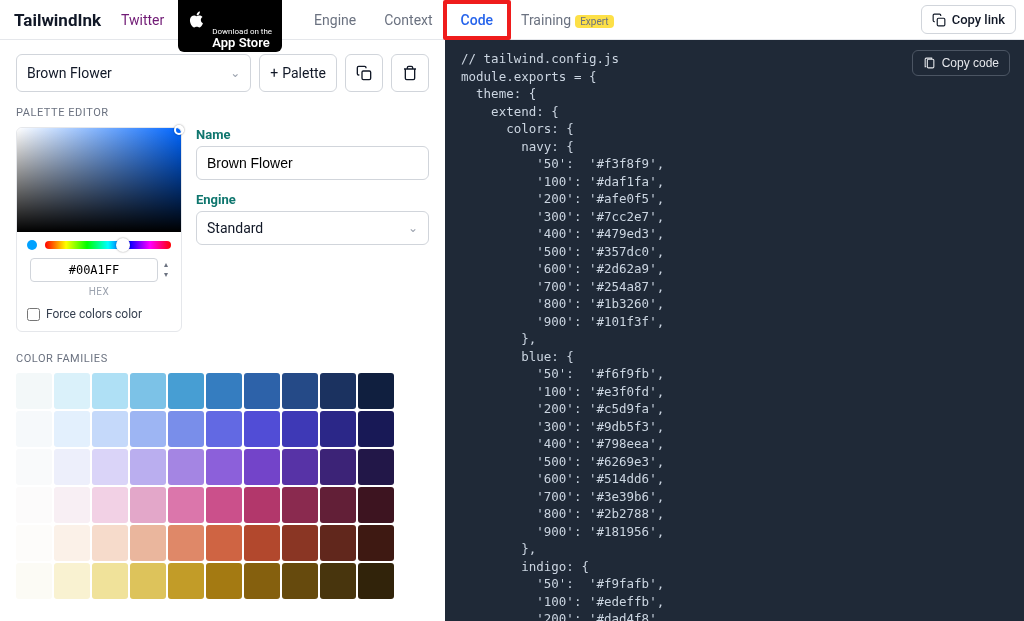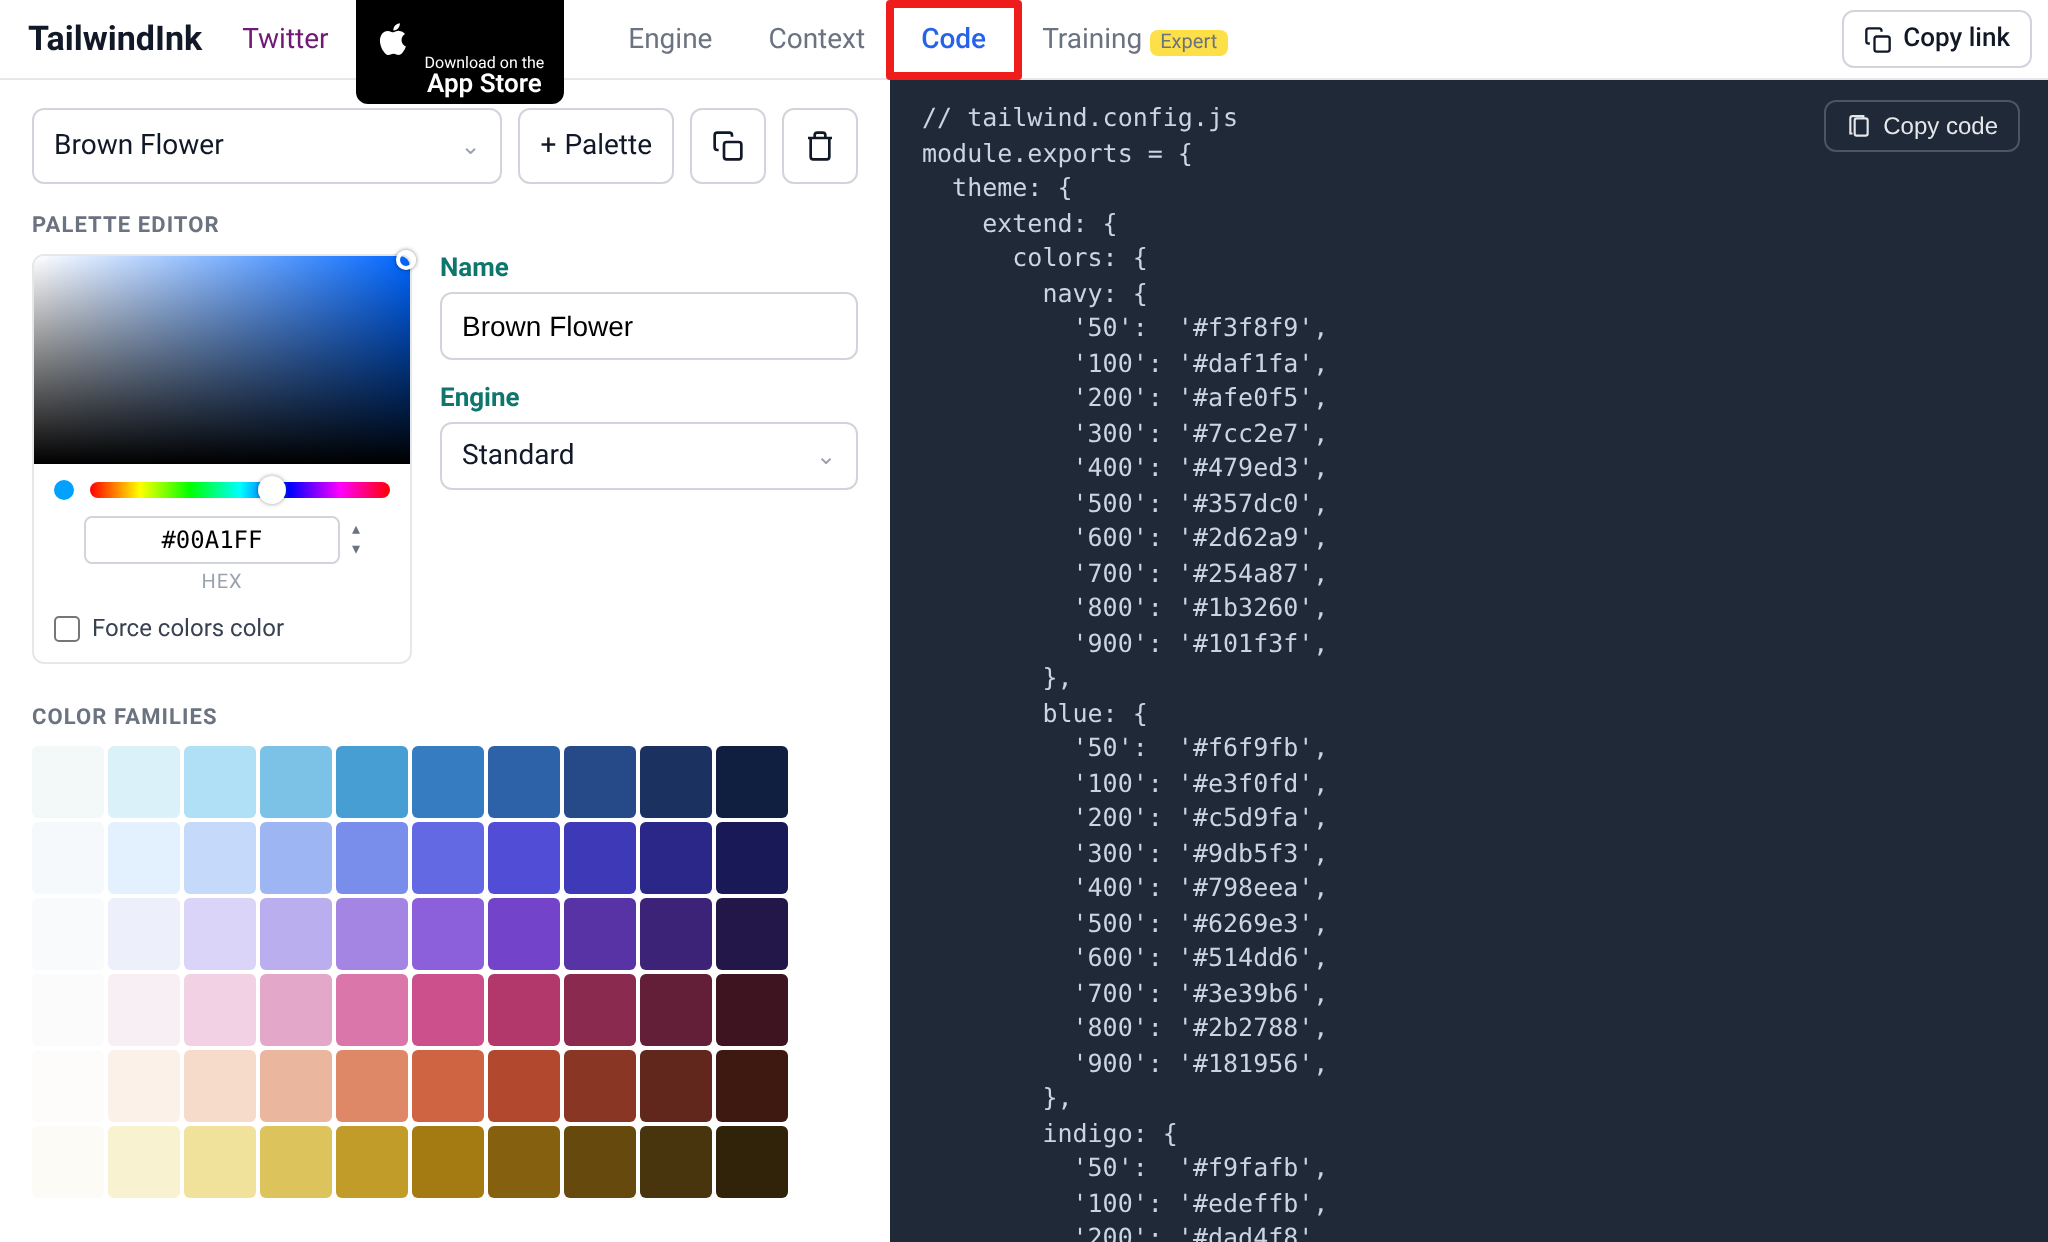--- a/index.html
+++ b/index.html
@@ -1,40 +1,40 @@
 <!DOCTYPE html>
 <html><head>
 <meta charset="utf-8">
 <style>
   * { box-sizing: border-box; margin: 0; padding: 0; }
   body { font-family: -apple-system, BlinkMacSystemFont, "Segoe UI", Roboto, sans-serif; font-size: 14px; color: #111827; background: #fff; width: 1024px; height: 621px; overflow: hidden; }
-  .topbar { display: flex; align-items: center; height: 40px; border-bottom: 1px solid #e5e7eb; padding: 0 8px; gap: 8px; text-align: center; }
+  .topbar { display: flex; align-items: center; height: 40px; border-bottom: 1px solid #e5e7eb; padding: 0 8px; gap: 8px; }
   .logo { font-weight: 700; font-size: 17px; padding: 0 6px; }
   .twitter { font-size: 14px; color: #701a75; padding: 0 6px; cursor: pointer; }
   .figma-btn { background: #4f46e5; color: #fff; border-radius: 6px; padding: 6px 12px; display: flex; align-items: center; gap: 6px; font-size: 13px; font-weight: 500; cursor: pointer; }
   .figma-icon { width: 12px; height: 12px; }
   .appstore { background: #000; color: #fff; border-radius: 6px; padding: 3px 10px; display: flex; align-items: center; gap: 6px; cursor: pointer; line-height: 1; }
   .appstore-text { display: flex; flex-direction: column; font-size: 8px; margin-top: 37px; }
   .appstore-text .big { font-size: 13px; font-weight: 600; }
   .tabs { display: flex; align-items: center; gap: 4px; margin-left: 12px; }
   .tab { padding: 8px 12px; color: #6b7280; font-size: 14px; cursor: pointer; position: relative; }
   .tab.active { color: #2563eb; font-weight: 500; }
   .tab-highlight { position: absolute; inset: -4px -6px; border: 4px solid #ef1c1c; border-radius: 2px; pointer-events: none; }
   .badge { background: #fde047; color: #6b7280; font-size: 10px; padding: 1px 5px; border-radius: 4px; margin-left: 4px; }
   .spacer { flex: 1; }
   .copy-link { border: 1px solid #d1d5db; border-radius: 6px; padding: 6px 10px; display: flex; align-items: center; gap: 6px; font-size: 13px; font-weight: 500; cursor: pointer; background: #fff; }
   .main { display: flex; height: calc(621px - 40px); }
   .left { width: 445px; padding: 14px 16px; overflow-y: auto; }
   .palette-row { display: flex; gap: 8px; margin-bottom: 14px; }
   .palette-select { flex: 1; border: 1px solid #d1d5db; border-radius: 6px; padding: 8px 10px; display: flex; align-items: center; justify-content: space-between; cursor: pointer; font-size: 14px; }
   .icon-btn { border: 1px solid #d1d5db; border-radius: 6px; width: 38px; height: 38px; display: flex; align-items: center; justify-content: center; cursor: pointer; background: #fff; }
   .add-pal { display: flex; align-items: center; gap: 4px; font-size: 14px; padding: 0 10px; border: 1px solid #d1d5db; border-radius: 6px; height: 38px; cursor: pointer; }
-  .section-label { font-size: 11px; font-weight: 700; letter-spacing: 0.05em; color: #6b7280; margin-bottom: 8px; }
+  .section-label { font-size: 11px; font-weight: 400; letter-spacing: 0.05em; color: #6b7280; margin-bottom: 8px; }
   .editor { display: flex; gap: 14px; margin-bottom: 20px; }
-  .picker-col { width: 190px; border: 1px solid #e5e7eb; border-radius: 6px; padding-bottom: 10px; }
+  .picker-col { width: 166px; border: 1px solid #e5e7eb; border-radius: 6px; padding-bottom: 10px; }
   .sat-val { width: 100%; height: 104px; border-radius: 5px 5px 0 0; background: linear-gradient(to top, #000, transparent), linear-gradient(to right, #fff, #0066ff); position: relative; }
   .sv-cursor { position: absolute; width: 10px; height: 10px; border: 2px solid #fff; border-radius: 50%; top: -3px; right: -3px; box-shadow: 0 0 2px rgba(0,0,0,0.5); }
   .hue-row { display: flex; align-items: center; gap: 8px; padding: 8px 10px 4px; }
   .curr-swatch { width: 10px; height: 10px; border-radius: 50%; background: #00a1ff; }
   .hue-bar { flex: 1; height: 8px; border-radius: 4px; background: linear-gradient(to right, #f00, #ff0, #0f0, #0ff, #00f, #f0f, #f00); position: relative; }
   .hue-thumb { position: absolute; top: -3px; left: 56%; width: 14px; height: 14px; background: #fff; border-radius: 50%; box-shadow: 0 0 2px rgba(0,0,0,0.4); }
   .hex-row { display: flex; align-items: center; justify-content: center; gap: 6px; padding: 4px 10px 0; }
   .hex-input { border: 1px solid #d1d5db; border-radius: 4px; width: 128px; text-align: center; font-size: 12px; padding: 4px; font-family: ui-monospace, monospace; }
   .stepper { display: flex; flex-direction: column; font-size: 8px; color: #6b7280; cursor: pointer; line-height: 1; gap: 2px;}
   .hex-label { font-size: 10px; color: #9ca3af; text-align: center; margin-top: 4px; letter-spacing: 0.05em; }

